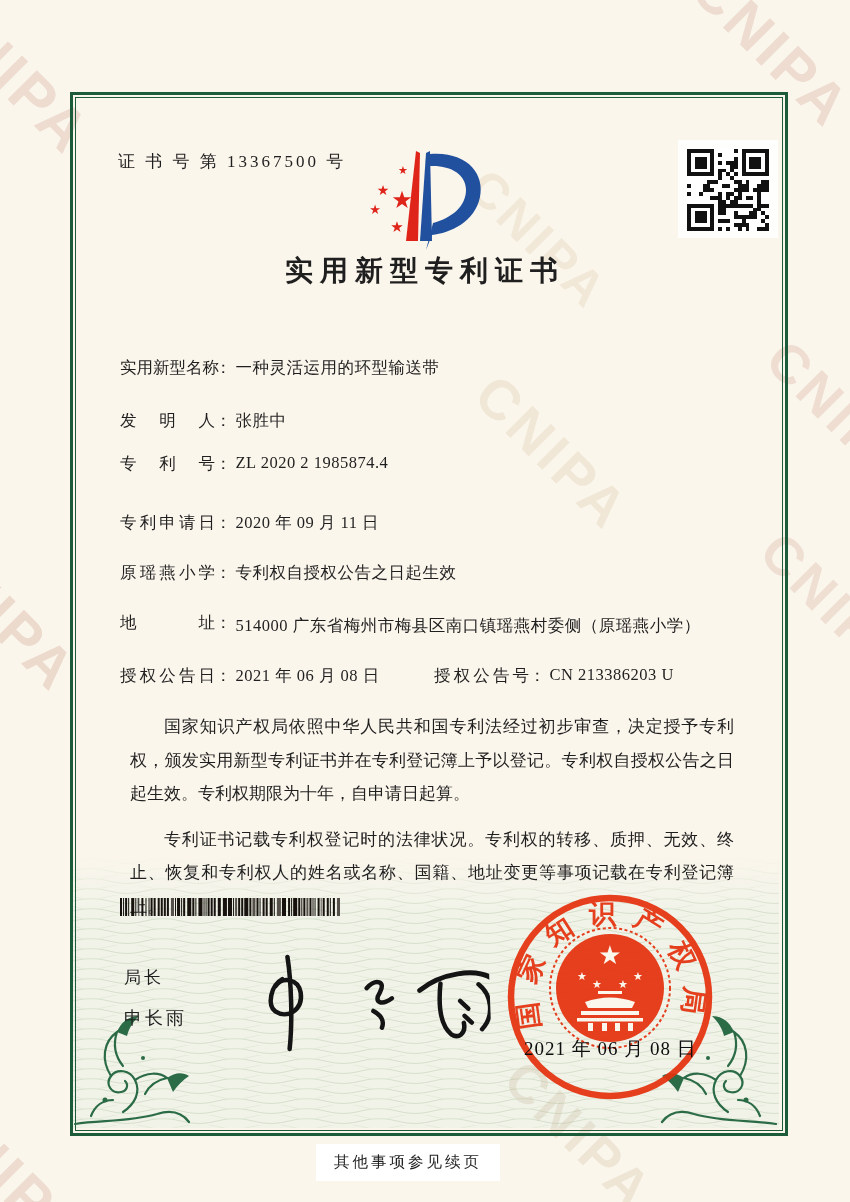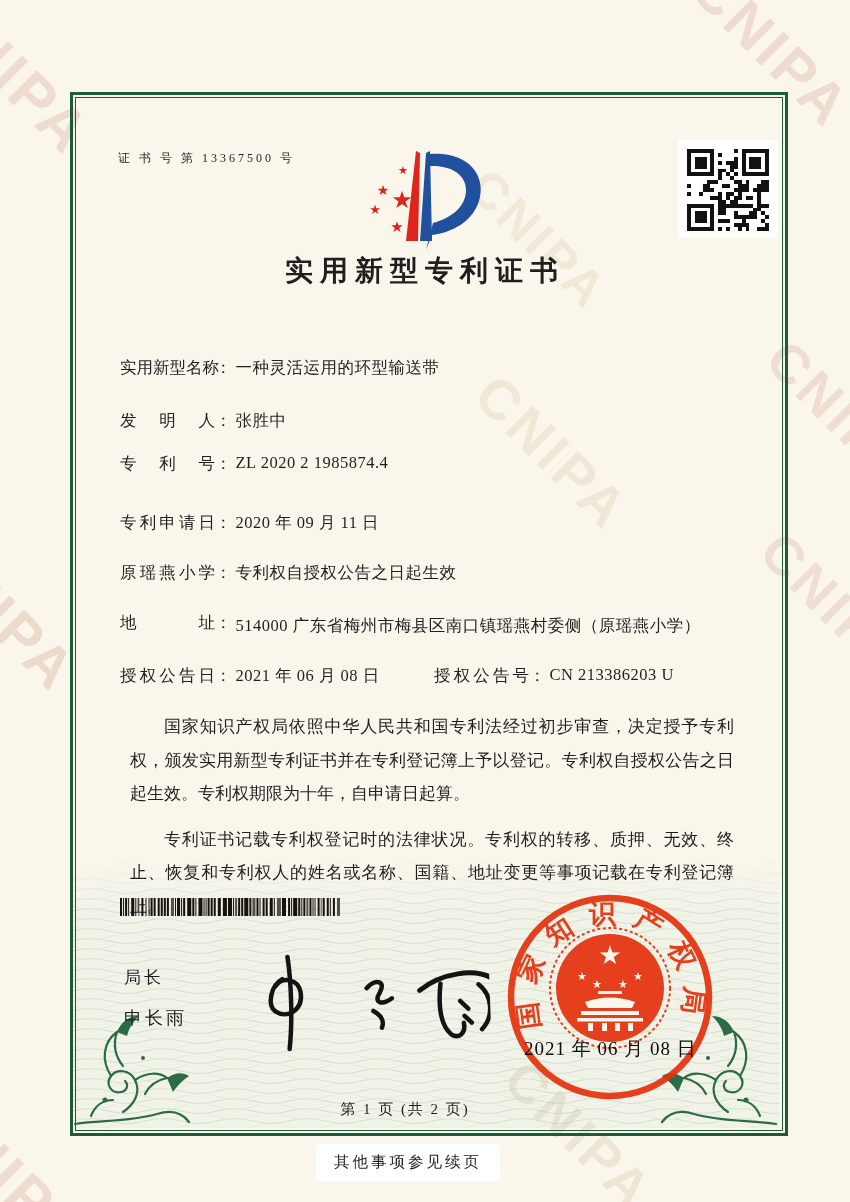--- a/index.html
+++ b/index.html
@@ -17,21 +17,21 @@
   
   .waves{position:absolute;left:73px;top:855px;z-index:1;}
   .wave-fade{position:absolute;left:73px;top:855px;width:706px;height:55px;z-index:1;
       background:linear-gradient(#fbf6ec,rgba(251,246,236,0));}
 
   .corner-ornament{position:absolute;top:1008px;z-index:3;}
   .corner-left{left:71px;}
   .corner-right{left:660px;transform:scaleX(-1);}
 
   
-  .cert-no{position:absolute;left:118px;top:150px;font-size:12px;letter-spacing:3px;z-index:4;}
+  .cert-no{position:absolute;left:118px;top:150px;font-size:17px;letter-spacing:3px;z-index:4;}
   .logo{position:absolute;left:362px;top:144px;z-index:4;}
   .qr-patch{position:absolute;left:678px;top:140px;width:100px;height:98px;background:#fefefc;z-index:4;}
   .qr{position:absolute;left:687px;top:149px;z-index:5;}
   .title{position:absolute;left:0;top:252px;width:850px;text-align:center;font-size:28px;font-weight:bold;
       letter-spacing:7px;z-index:4;}
 
   
   .row{position:absolute;left:120px;font-size:16.5px;z-index:4;white-space:nowrap;}
   .flabel{display:inline-block;width:95px;text-align:justify;text-align-last:justify;vertical-align:top;}
   .colon{display:inline-block;vertical-align:top;margin-right:4px;}
@@ -409,16 +409,15 @@
         <rect x="72" y="126" width="66" height="3.5"></rect>
         <rect x="83" y="131" width="5" height="8"></rect>
         <rect x="97" y="131" width="5" height="8"></rect>
         <rect x="110" y="131" width="5" height="8"></rect>
         <rect x="123" y="131" width="5" height="8"></rect>
       </g>
     </g>
   </svg>
   <div class="seal-date">2021 年 06 月 08 日</div>
 
-  <div class="page-info">第 1 页 (共 2 页)</div>
   <div class="cont-note">其他事项参见续页</div>
 
 </div>
 
 </body></html>

